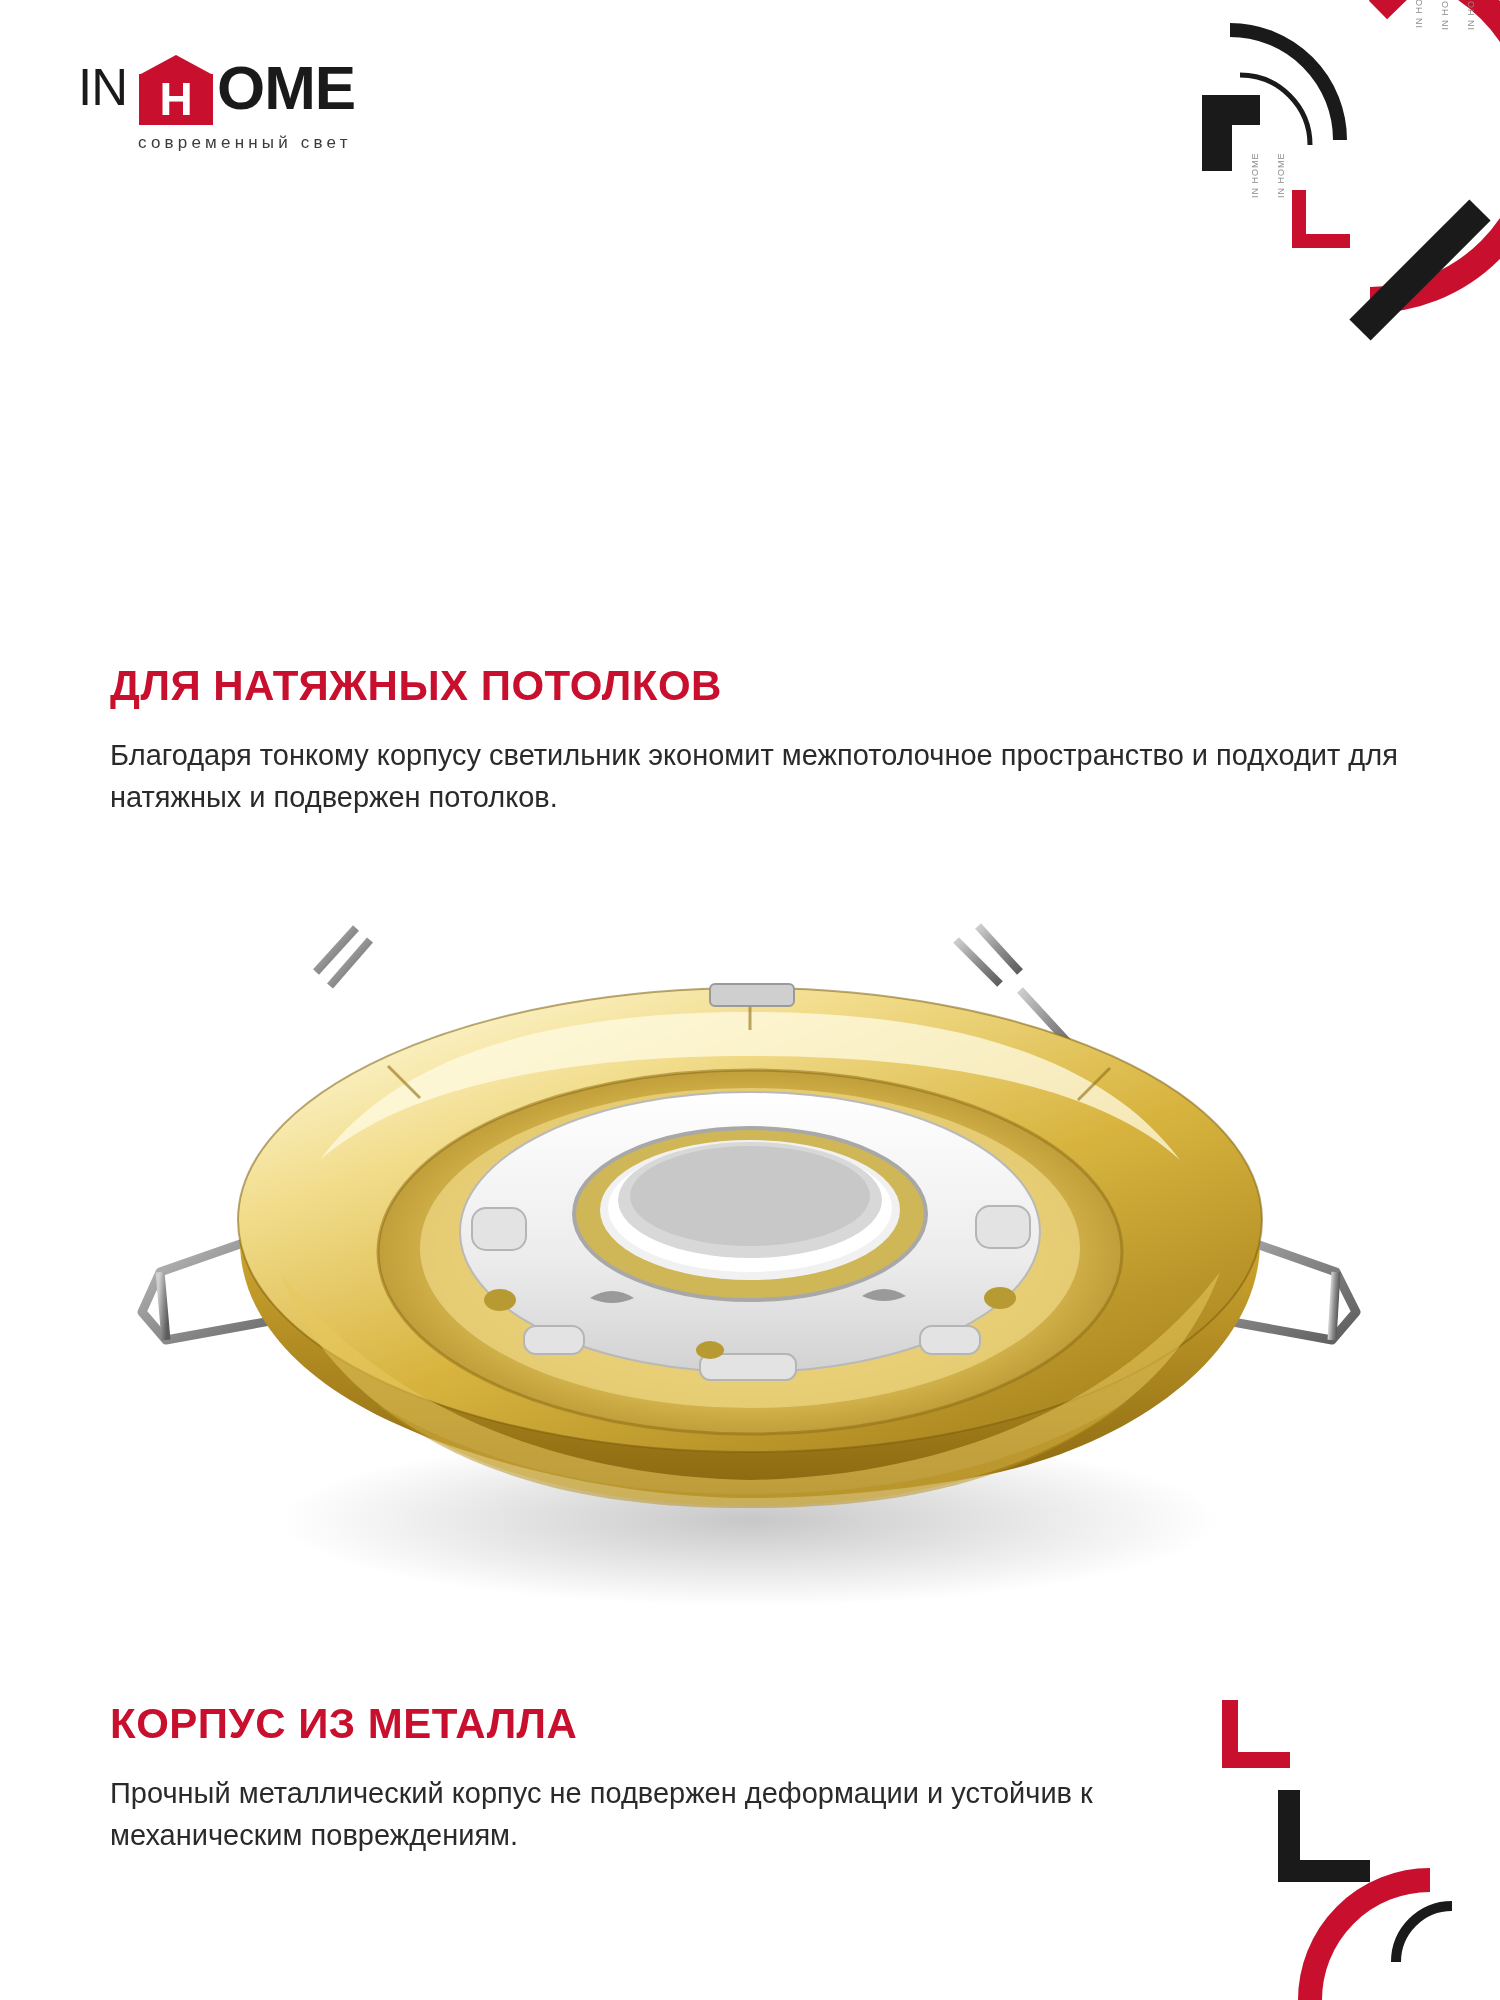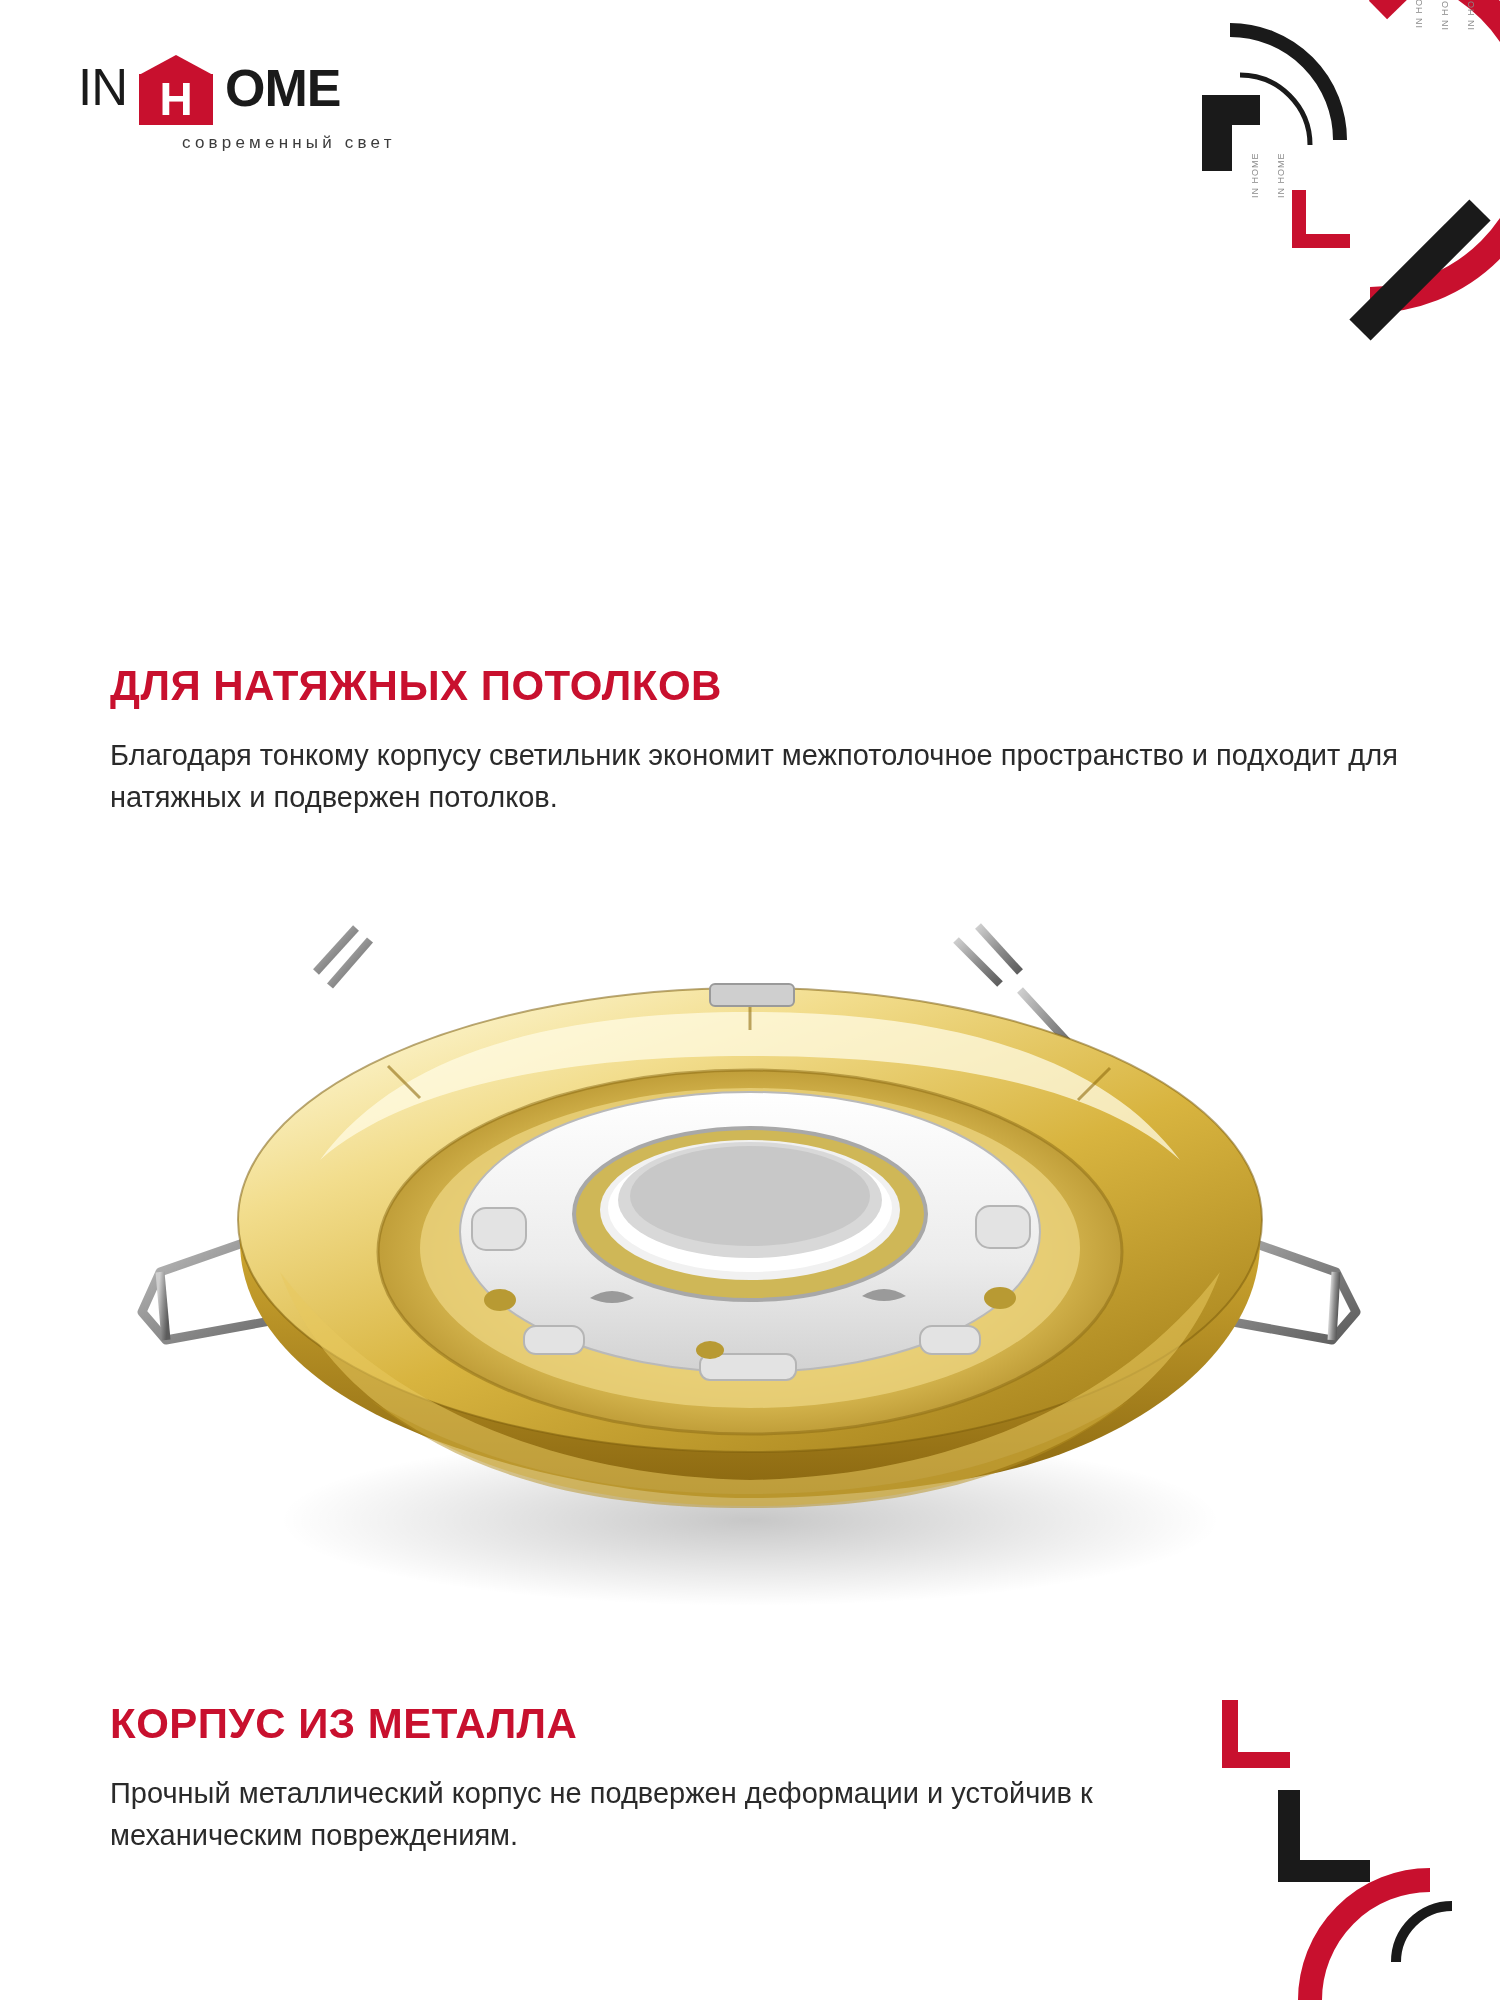--- a/index.html
+++ b/index.html
@@ -87,30 +87,30 @@
     left: 0;
     width: 74px;
     height: 51px;
     color: #ffffff;
     font-size: 46px;
     font-weight: bold;
     line-height: 51px;
     text-align: center;
   }
   .logo-ome {
-    font-size: 52px;
+    font-size: 62px;
     font-weight: bold;
     letter-spacing: -1px;
     line-height: 66px;
     color: #1a1a1a;
-    margin-left: 12px;
+    margin-left: 4px;
   }
   .logo-tagline {
     margin-top: 6px;
-    margin-left: 104px;
+    margin-left: 60px;
     font-size: 17px;
     letter-spacing: 4.2px;
     color: #3b3b3b;
     font-weight: 500;
   }
 
   
   .title {
     position: absolute;
     left: 80px;

